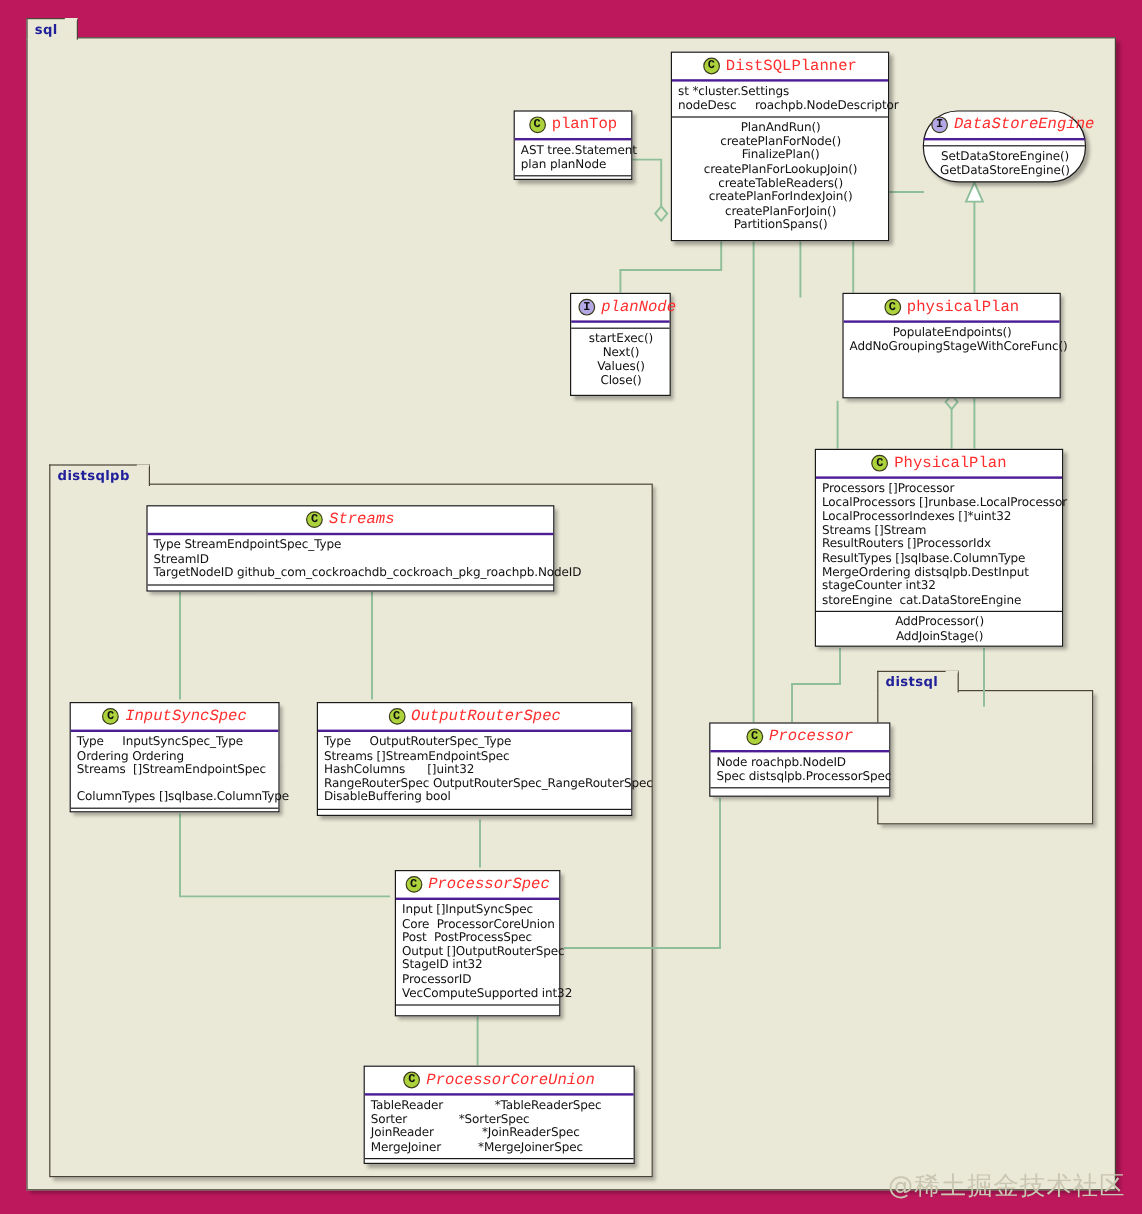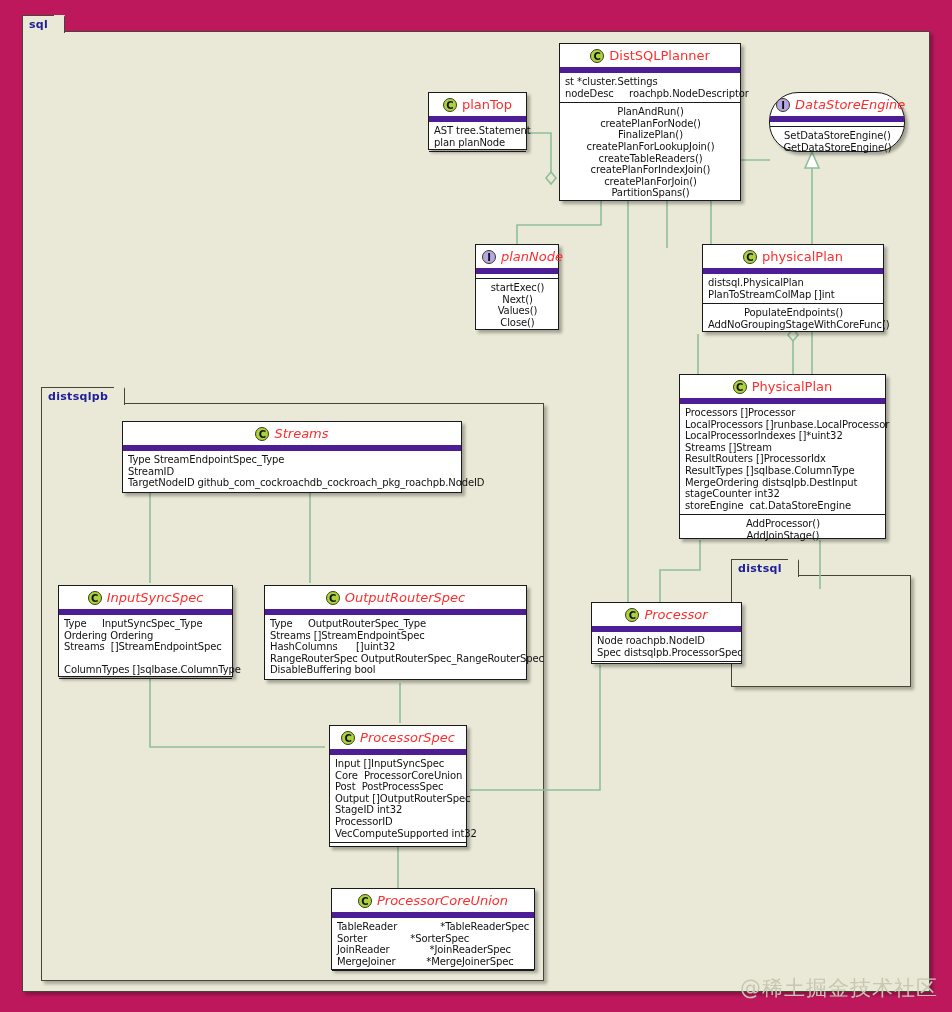--- a/index.html
+++ b/index.html
@@ -50,25 +50,26 @@
   .cls {
     position: absolute;
     background: #ffffff;
     border: 1px solid #1a1a1a;
     box-shadow: 3px 3px 3px rgba(0,0,0,0.30);
     z-index: 5;
   }
   .cls-hdr {
     text-align: center;
     padding: 3px 6px 4px 6px;
-    border-bottom: 6px solid #4c1d95;
+    border-bottom: 2px solid #4c1d95;
     white-space: nowrap;
     font-size: 13px;
     color: #ff2d2d;
     line-height: 15px;
+    font-family: Liberation Mono, monospace;
   }
   .cls-hdr .nm { vertical-align: middle; }
   .cls-hdr.ital .nm { font-style: italic; }
   .badge {
     display: inline-block;
     width: 14px; height: 14px;
     border-radius: 50%;
     margin-right: 5px;
     vertical-align: middle;
     font-size: 10px;
@@ -231,24 +232,20 @@
       <div class="row">Values()</div>
       <div class="row">Close()</div>
     </div>
   </div>
 
   <div class="cls" style="left:702px; top:244px; width:182px; height:88px;">
     <div class="cls-hdr">
       <span class="badge c">C</span><span class="nm">physicalPlan</span>
     </div>
     <div class="sec">
-      <div class="row">distsql.PhysicalPlan</div>
-      <div class="row">PlanToStreamColMap []int</div>
-    </div>
-    <div class="sec">
       <div class="row">PopulateEndpoints()</div>
       <div class="row">AddNoGroupingStageWithCoreFunc()</div>
     </div>
   </div>
 
   <div class="cls" style="left:679px; top:374px; width:207px; height:165px;">
     <div class="cls-hdr">
       <span class="badge c">C</span><span class="nm">PhysicalPlan</span>
     </div>
     <div class="sec">
@@ -329,21 +326,21 @@
       <div class="row">Core  ProcessorCoreUnion</div>
       <div class="row">Post  PostProcessSpec</div>
       <div class="row">Output []OutputRouterSpec</div>
       <div class="row">StageID int32</div>
       <div class="row">ProcessorID</div>
       <div class="row">VecComputeSupported int32</div>
     </div>
     <div class="sec empty"></div>
   </div>
 
-  <div class="cls" style="left:303px; top:888px; width:204px; height:82px;margin-left:28px;">
+  <div class="cls" style="left:303px; top:888px; width:226px; height:82px;">
     <div class="cls-hdr ital">
       <span class="badge c">C</span><span class="nm">ProcessorCoreUnion</span>
     </div>
     <div class="sec">
       <div class="row">TableReader              *TableReaderSpec</div>
       <div class="row">Sorter              *SorterSpec</div>
       <div class="row">JoinReader             *JoinReaderSpec</div>
       <div class="row">MergeJoiner          *MergeJoinerSpec</div>
     </div>
     <div class="sec empty"></div>

